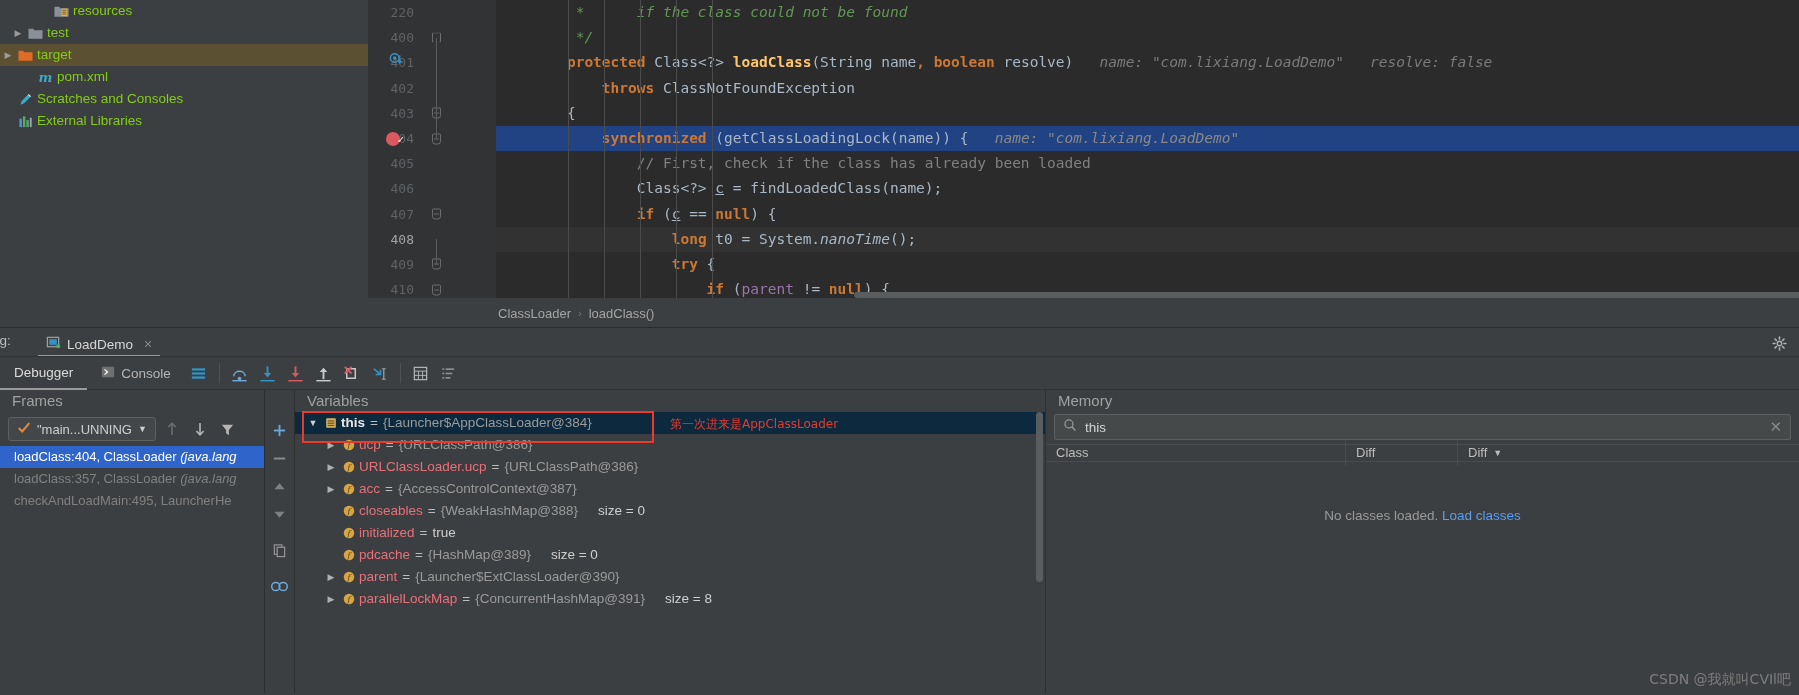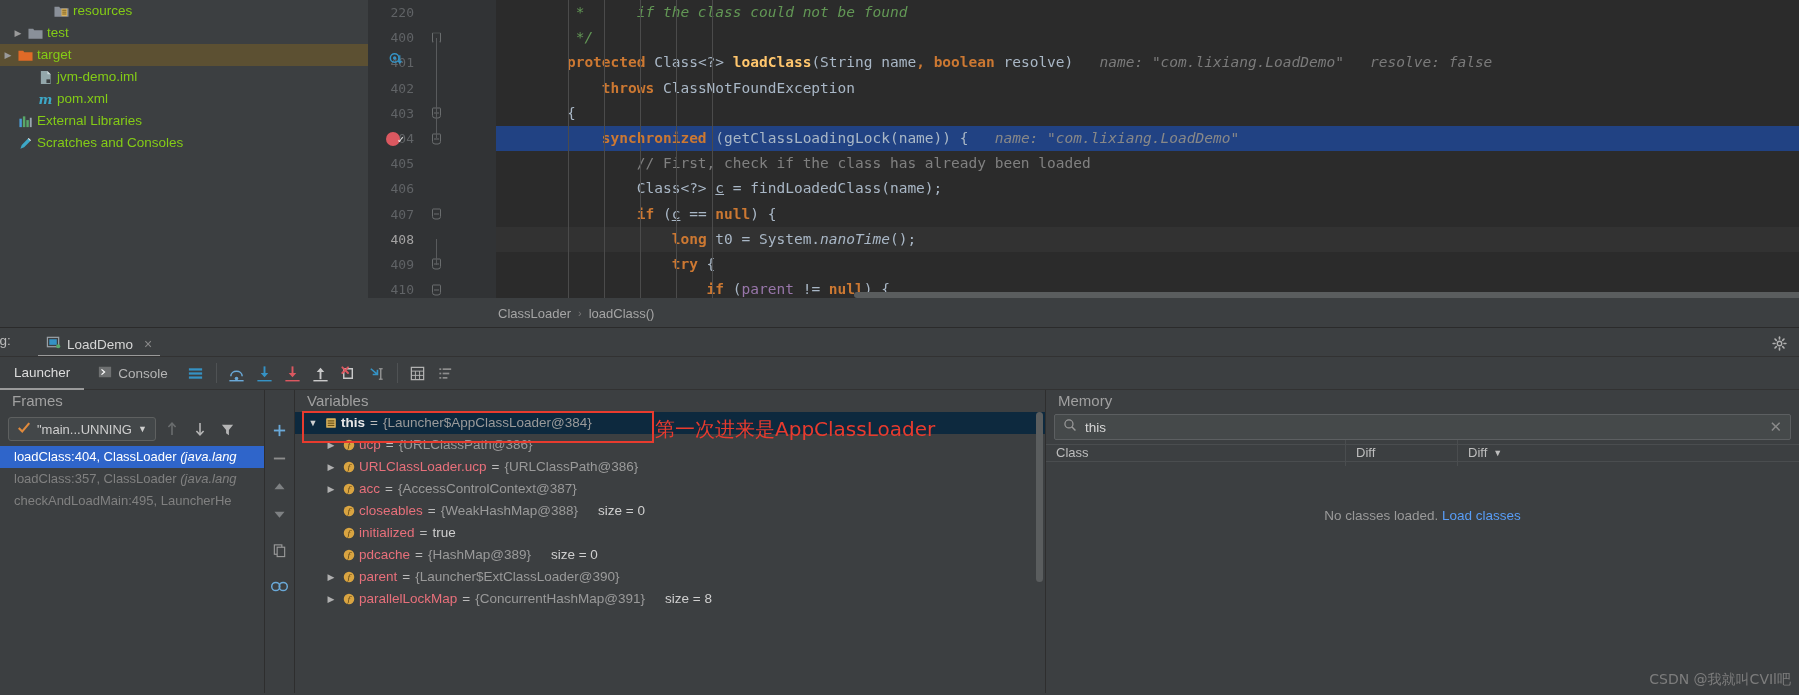--- a/index.html
+++ b/index.html
@@ -200,21 +200,21 @@
   .veq { color: #bbbbbb; padding: 0 5px; }
   .vval { color: #9a9a9a; }
   .vsize { color: #cfcfcf; padding-left: 20px; }
   .vtrue { color: #cfcfcf; }
 
   #red-box {
     position: absolute; left: 7px; top: 21px; width: 352px; height: 32px;
     border: 2px solid #e83b2e; pointer-events: none;
   }
   #annot {
-    position: absolute; left: 360px; top: 26px; font-size: 20px; color: #e83b2e;
+    position: absolute; left: 375px; top: 26px; font-size: 12px; color: #e83b2e;
     font-family: "DejaVu Sans", sans-serif; white-space: nowrap;
   }
   #vars-scroll {
     position: absolute; right: 2px; top: 22px; width: 7px; height: 170px;
     background: #5a5d5e; border-radius: 4px;
   }
 
   
   #memory-panel { width: 754px; background: #3c3f41; border-left: 1px solid #2e2e2e; position: relative; }
   #mem-search {
@@ -278,58 +278,47 @@
         <span class="tw-icon">
           <svg width="15" height="14" viewBox="0 0 16 14">
             <path d="M0.5 2.5 h5 l1.2 1.6 H15.5 v9 H0.5 Z" fill="#e06a27"></path>
           </svg>
         </span>
         <span class="tw-label">target</span>
       </div>
       <div class="tree-row" style="padding-left: 20px;">
         <span class="tw-arrow"></span>
         <span class="tw-icon">
-          <svg width="13" height="15" viewBox="0 0 14 16">
-            <path d="M2 1 h7 l3.5 3.5 V15 H2 Z" fill="#93a7ab"></path>
-            <path d="M9 1 v3.5 h3.5 Z" fill="#c9d6d8"></path>
-            <rect x="8" y="10" width="4" height="4" fill="#3c3f41"></rect>
+          <svg width="15" height="15" viewBox="0 0 16 16">
+            <text x="8" y="13" font-family="DejaVu Serif, serif" font-size="14" font-style="italic" font-weight="bold" fill="#3da8c7" text-anchor="middle">m</text>
           </svg>
         </span>
-        <span class="tw-label">jvm-demo.iml</span>
-      </div>
-      <div class="tree-row" style="padding-left: 20px;">
+        <span class="tw-label">pom.xml</span>
+      </div>
+      <div class="tree-row">
         <span class="tw-arrow"></span>
         <span class="tw-icon">
           <svg width="15" height="15" viewBox="0 0 16 16">
-            <text x="8" y="13" font-family="DejaVu Serif, serif" font-size="14" font-style="italic" font-weight="bold" fill="#3da8c7" text-anchor="middle">m</text>
+            <path d="M2.5 13.5 L4 9.5 L11 2.5 L13.5 5 L6.5 12 Z" fill="#3da8c7"></path>
+            <path d="M11 2.5 L13.5 5" stroke="#e3e3e3" stroke-width="1.2"></path>
           </svg>
         </span>
-        <span class="tw-label">pom.xml</span>
+        <span class="tw-label">Scratches and Consoles</span>
       </div>
       <div class="tree-row">
         <span class="tw-arrow"></span>
         <span class="tw-icon">
           <svg width="15" height="15" viewBox="0 0 16 16">
             <rect x="1.5" y="5" width="2.6" height="9" fill="#4a9ad4"></rect>
             <rect x="5.2" y="2.5" width="2.6" height="11.5" fill="#59a869"></rect>
             <rect x="8.9" y="6.5" width="2.6" height="7.5" fill="#59a869"></rect>
             <rect x="12.6" y="4" width="2" height="10" fill="#9aa7b0"></rect>
           </svg>
         </span>
         <span class="tw-label">External Libraries</span>
-      </div>
-      <div class="tree-row">
-        <span class="tw-arrow"></span>
-        <span class="tw-icon">
-          <svg width="15" height="15" viewBox="0 0 16 16">
-            <path d="M2.5 13.5 L4 9.5 L11 2.5 L13.5 5 L6.5 12 Z" fill="#3da8c7"></path>
-            <path d="M11 2.5 L13.5 5" stroke="#e3e3e3" stroke-width="1.2"></path>
-          </svg>
-        </span>
-        <span class="tw-label">Scratches and Consoles</span>
       </div>
     </div>
 
   <div id="editor">
     <div id="gutter">
         <div class="gutter-row">220</div>
         <div class="gutter-row">400<div class="fold open"></div></div>
         <div class="gutter-row">401<div class="runmark"><svg width="15" height="15" viewBox="0 0 16 16">
               <circle cx="6" cy="6" r="4.6" fill="none" stroke="#3592c4" stroke-width="1.6"></circle>
               <circle cx="6" cy="6" r="1.8" fill="#3592c4"></circle>
@@ -406,21 +395,21 @@
             <line x1="12.8" y1="3.2" x2="11.4" y2="4.6"></line>
               <line x1="4.6" y1="11.4" x2="3.2" y2="12.8"></line>
           </g>
         </svg>
       </div>
       <div id="debug-header-line"></div>
     </div>
 
     <div id="debug-tabs">
       <div class="dtab active">
-        <span>Launcher</span>
+        <span>Debugger</span>
       </div>
       <div class="dtab">
         <span>
           <svg width="14" height="14" viewBox="0 0 16 16">
             <rect x="1" y="2" width="14" height="12" fill="#6e7071"></rect>
             <path d="M4 5 L7.5 8 L4 11" fill="none" stroke="#fff" stroke-width="1.4"></path>
           </svg>
         </span>
         <span>Console</span>
       </div>

